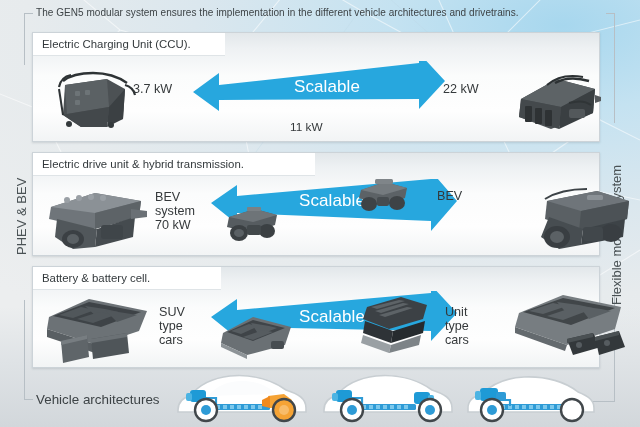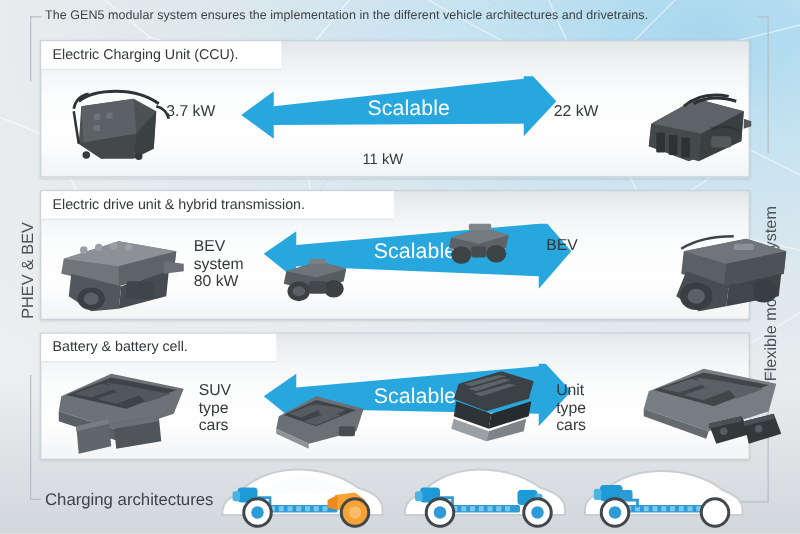--- a/index.html
+++ b/index.html
@@ -208,21 +208,21 @@
             <ellipse cx="30" cy="58" rx="6" ry="5" fill="#5a6064"></ellipse>
             <rect x="58" y="44" width="22" height="14" rx="3" fill="#3f4549"></rect>
             <path d="M88 28 L104 30 L104 36 L88 38 Z" fill="#6a7075"></path>
           </g>
         </svg>
       </div>
 
       <div class="cap" style="left:122px;top:15px;width:64px;">
         <div>BEV</div>
         <div>system</div>
-        <div>80 kW</div>
+        <div>70 kW</div>
       </div>
 
       <div class="arrow" style="left:178px;top:4px;">
         <svg width="246" height="66" viewBox="0 0 246 66">
           <path d="M0 24  L26 6  L26 17  L220 0  L220 -8  L246 22  L220 52  L220 42  L26 34  L26 45 Z" fill="#27A7DE"></path>
         </svg>
       </div>
 
       <div class="arrow-label" style="left:266px;top:16px;">Scalable</div>
 
@@ -375,21 +375,21 @@
             <path d="M84 48 L108 42 L108 46 L84 52 Z" fill="#4a5053"></path>
             <circle cx="68" cy="56" r="3" fill="#565c60"></circle>
             <circle cx="96" cy="54" r="3" fill="#565c60"></circle>
           </g>
         </svg>
       </div>
 
     </div>
   </div>
 
-  <div class="veh-label">Charging architectures</div>
+  <div class="veh-label">Vehicle architectures</div>
 
   <div class="car" style="left:172px;top:366px;">
     <svg width="140" height="58" viewBox="0 0 140 58">
       <g>
         <path d="M6 44 C6 36 10 32 18 30 C26 20 40 12 58 10 C80 8 100 14 114 24 C126 28 134 32 134 42 L134 46 L6 46 Z" fill="#ffffff" stroke="#c8ced2" stroke-width="1.6"></path>
         <path d="M36 30 C44 20 56 15 70 15 C84 15 96 20 104 28 Z" fill="#fbfcfd"></path>
 
         <rect x="34" y="38" width="64" height="6" rx="1.5" fill="#2E9BD6"></rect>
         <g fill="#7cc8ec">
           <rect x="37" y="39" width="4" height="4"></rect>

